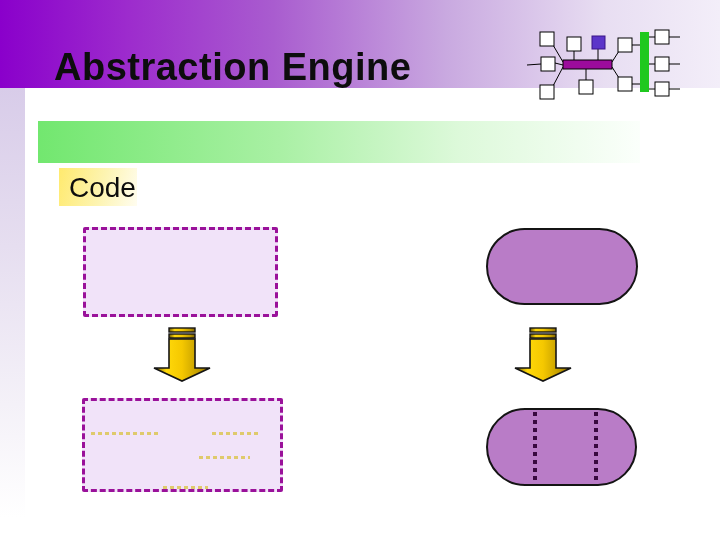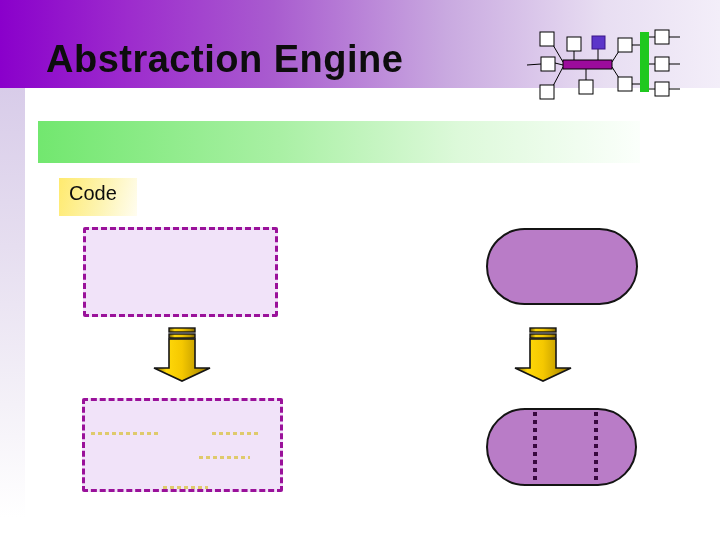--- a/index.html
+++ b/index.html
@@ -6,41 +6,41 @@
   .slide{
     position:relative;width:720px;height:540px;overflow:hidden;
     background:#ffffff;font-family:"Liberation Sans",sans-serif;
   }
   
   .header-band{
     position:absolute;left:0;top:0;width:720px;height:88px;
     background:linear-gradient(to right,#8a00cb 0%,#9d2ccd 18%,#a95ccf 38%,#c9a9e0 62%,#e8def2 84%,#f3eef9 100%);
   }
   .slide-title{
-    position:absolute;left:46px;top:38px;margin:0;
+    position:absolute;left:46px;top:38px;margin:8px;
     font-size:38px;font-weight:bold;color:#0d0d0d;letter-spacing:0.5px;white-space:nowrap;
   }
   
   .left-strip{
     position:absolute;left:0;top:88px;width:25px;height:452px;
     background:linear-gradient(to bottom,#d8cce9 0%,#e6def0 35%,#f4f1f8 70%,#ffffff 95%);
   }
   
   .decoration{position:absolute;left:518px;top:18px;}
   
   .green-bar{
     position:absolute;left:38px;top:121px;width:602px;height:42px;
     background:linear-gradient(to right,#72e76f 0%,#a9f0a4 40%,#ddf9da 70%,#fbfffb 100%);
   }
   
   .hl-label{
     position:absolute;color:#0d0d0d;white-space:nowrap;
     background:linear-gradient(105deg,#ffea6e 0%,#fdf4b2 55%,#fffdf0 100%);
   }
-  .code-label{left:59px;top:178px;width:78px;height:38px;font-size:20px;padding:4px 0 0 10px;box-sizing:border-box;}
+  .code-label{left:59px;top:168px;width:78px;height:38px;font-size:28px;padding:4px 0 0 10px;box-sizing:border-box;}
   .data-label{left:436px;top:180px;width:176px;height:35px;font-size:27px;padding:3px 0 0 3px;box-sizing:border-box;}
   
   .dashed-box{
     position:absolute;background:#f1e3f9;border:3px dashed #9a119a;border-radius:2px;box-sizing:border-box;
   }
   .code-box-top{left:83px;top:227px;width:195px;height:90px;}
   .code-box-bottom{left:82px;top:398px;width:201px;height:94px;}
   
   .tline{
     position:absolute;height:3px;

